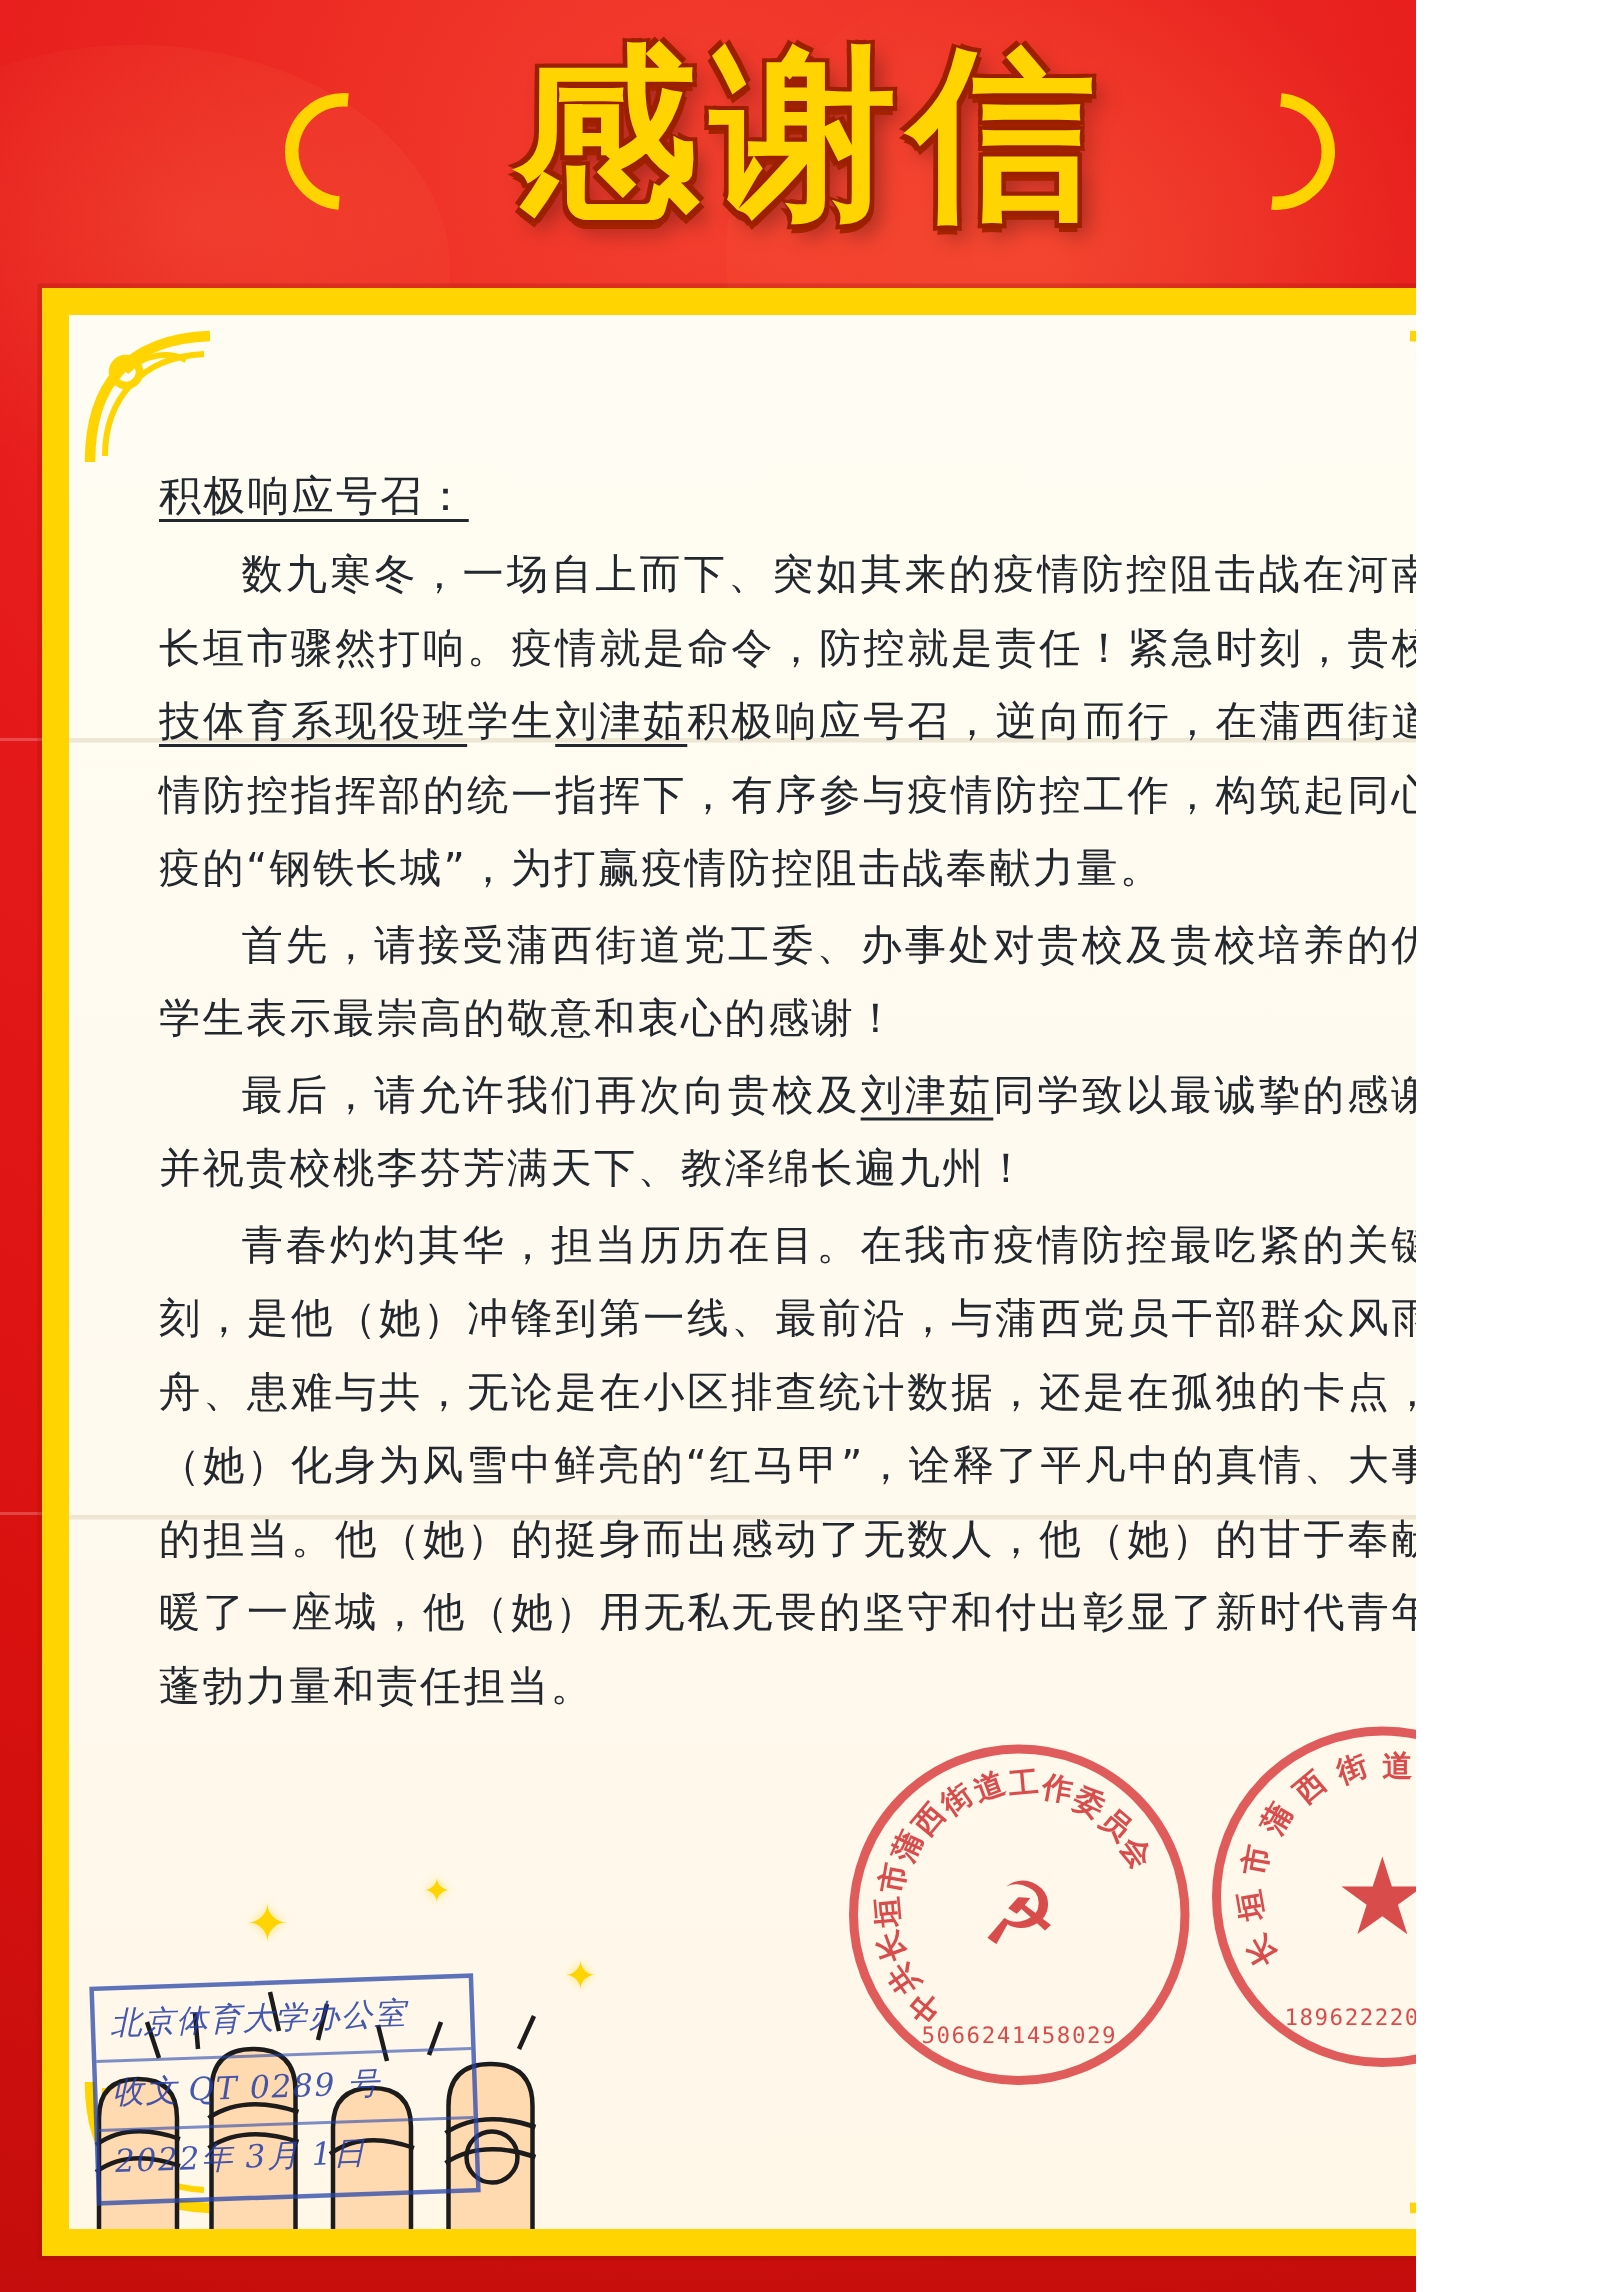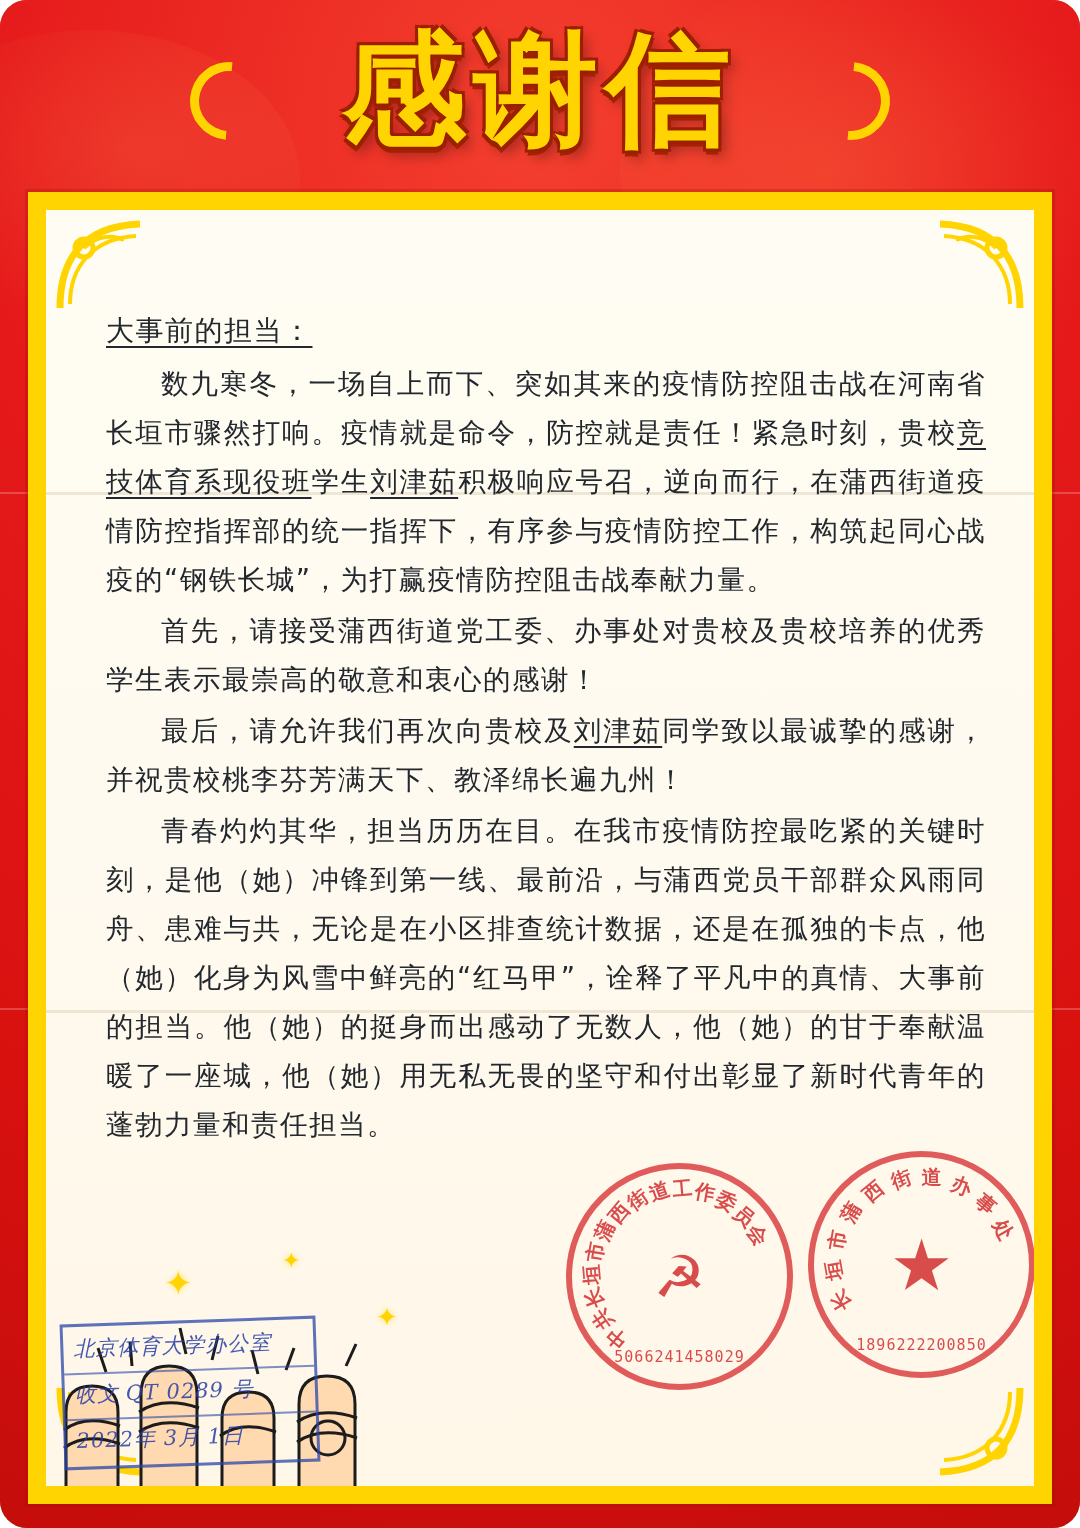--- a/index.html
+++ b/index.html
@@ -2,26 +2,25 @@
 <html lang="zh"><head>
 <meta charset="utf-8">
 <style>
   html, body {
     margin: 0;
     padding: 0;
     background: #ffffff;
   }
   #page {
     position: relative;
-    width: 1080px;
+    width: 944px;
     height: 1528px;
     overflow: hidden;
     background: #a16207;
     font-family: "Liberation Sans", sans-serif;
-    border-radius: 27px;
   }
 
   
   .bg-glow {
     position: absolute;
     inset: 0;
     background:
       radial-gradient(circle at 50% 8%, #f4402f 0%, #e5191a 38%, #d8110f 72%, #c40d0c 100%);
   }
   .bg-swirl {
@@ -337,21 +336,21 @@
       </div>
       <div class="corner br">
         <svg viewBox="0 0 96 96">
           <path d="M6 90 C6 40 30 8 86 6" fill="none" stroke="#ffd400" stroke-width="7"></path>
           <path d="M16 86 C16 48 40 20 82 18" fill="none" stroke="#ffd400" stroke-width="4"></path>
           <circle cx="30" cy="30" r="9" fill="none" stroke="#ffd400" stroke-width="5"></circle>
         </svg>
       </div>
 
       <div class="letter">
-        <div class="salutation">大事前的担当：</div>
+        <div class="salutation">积极响应号召：</div>
         <p class="para">数九寒冬，一场自上而下、突如其来的疫情防控阻击战在河南省长垣市骤然打响。疫情就是命令，防控就是责任！紧急时刻，贵校<span class="ul">竞技体育系现役班</span>学生<span class="ul">刘津茹</span>积极响应号召，逆向而行，在蒲西街道疫情防控指挥部的统一指挥下，有序参与疫情防控工作，构筑起同心战疫的“钢铁长城”，为打赢疫情防控阻击战奉献力量。</p>
         <p class="para">首先，请接受蒲西街道党工委、办事处对贵校及贵校培养的优秀学生表示最崇高的敬意和衷心的感谢！</p>
         <p class="para">最后，请允许我们再次向贵校及<span class="ul">刘津茹</span>同学致以最诚挚的感谢，并祝贵校桃李芬芳满天下、教泽绵长遍九州！</p>
         <p class="para">青春灼灼其华，担当历历在目。在我市疫情防控最吃紧的关键时刻，是他（她）冲锋到第一线、最前沿，与蒲西党员干部群众风雨同舟、患难与共，无论是在小区排查统计数据，还是在孤独的卡点，他（她）化身为风雪中鲜亮的“红马甲”，诠释了平凡中的真情、大事前的担当。他（她）的挺身而出感动了无数人，他（她）的甘于奉献温暖了一座城，他（她）用无私无畏的坚守和付出彰显了新时代青年的蓬勃力量和责任担当。</p>
       </div>
 
 
       <div class="stamp left">
         <div class="ring-text">
           <span style="transform:rotate(-140deg) translate(0,-101px) rotate(0deg);">中</span>

